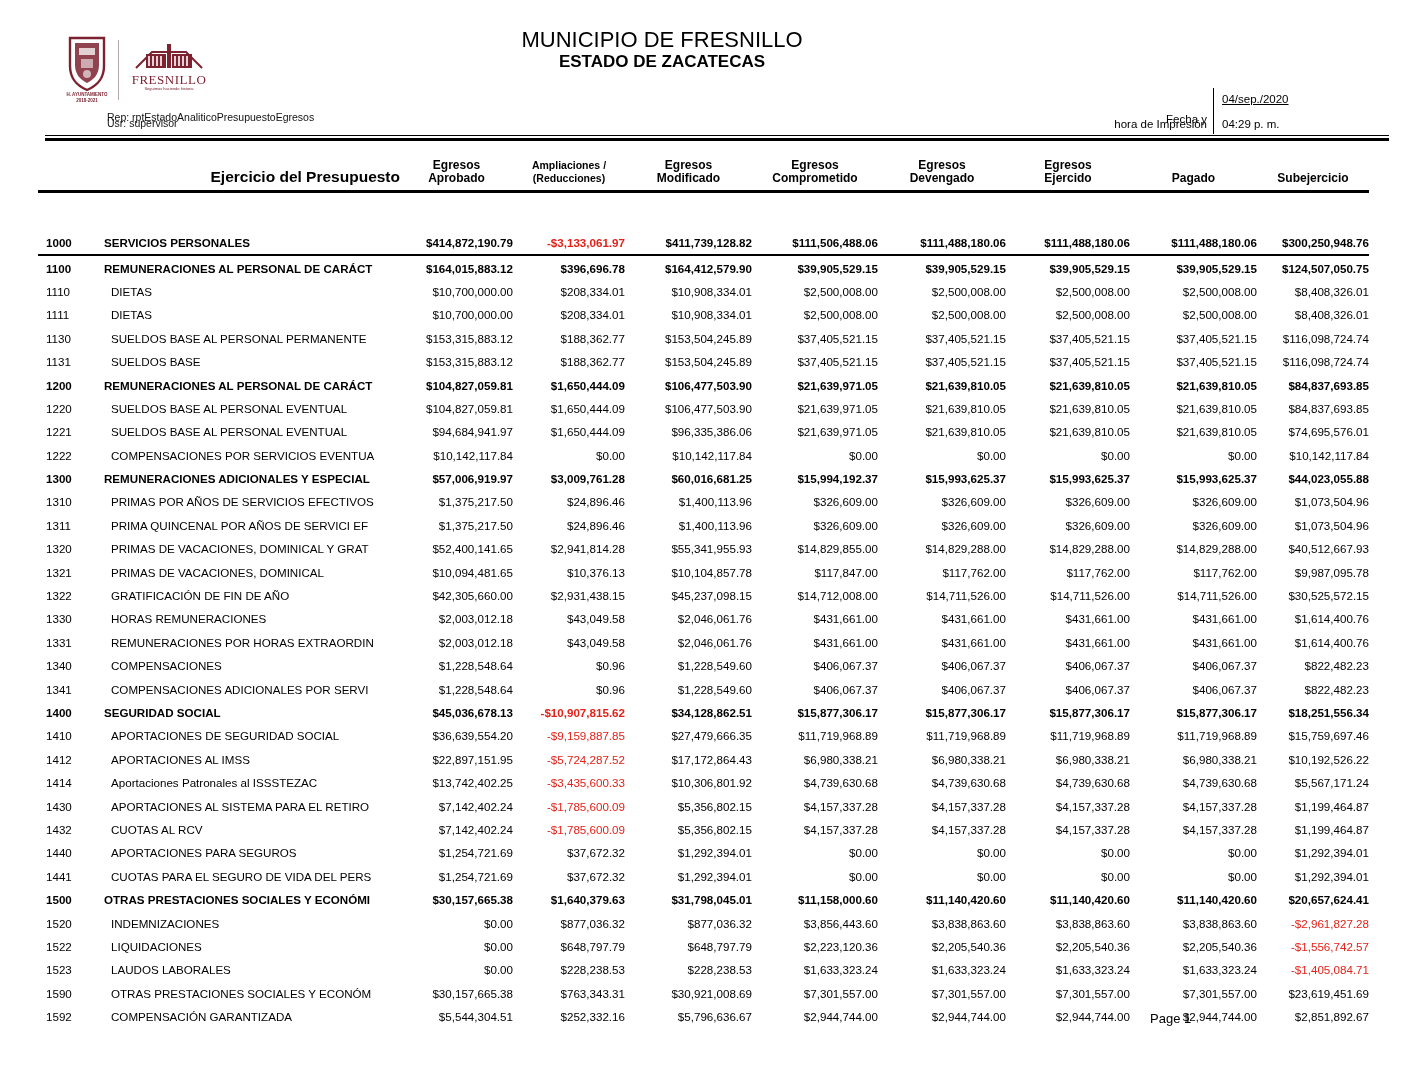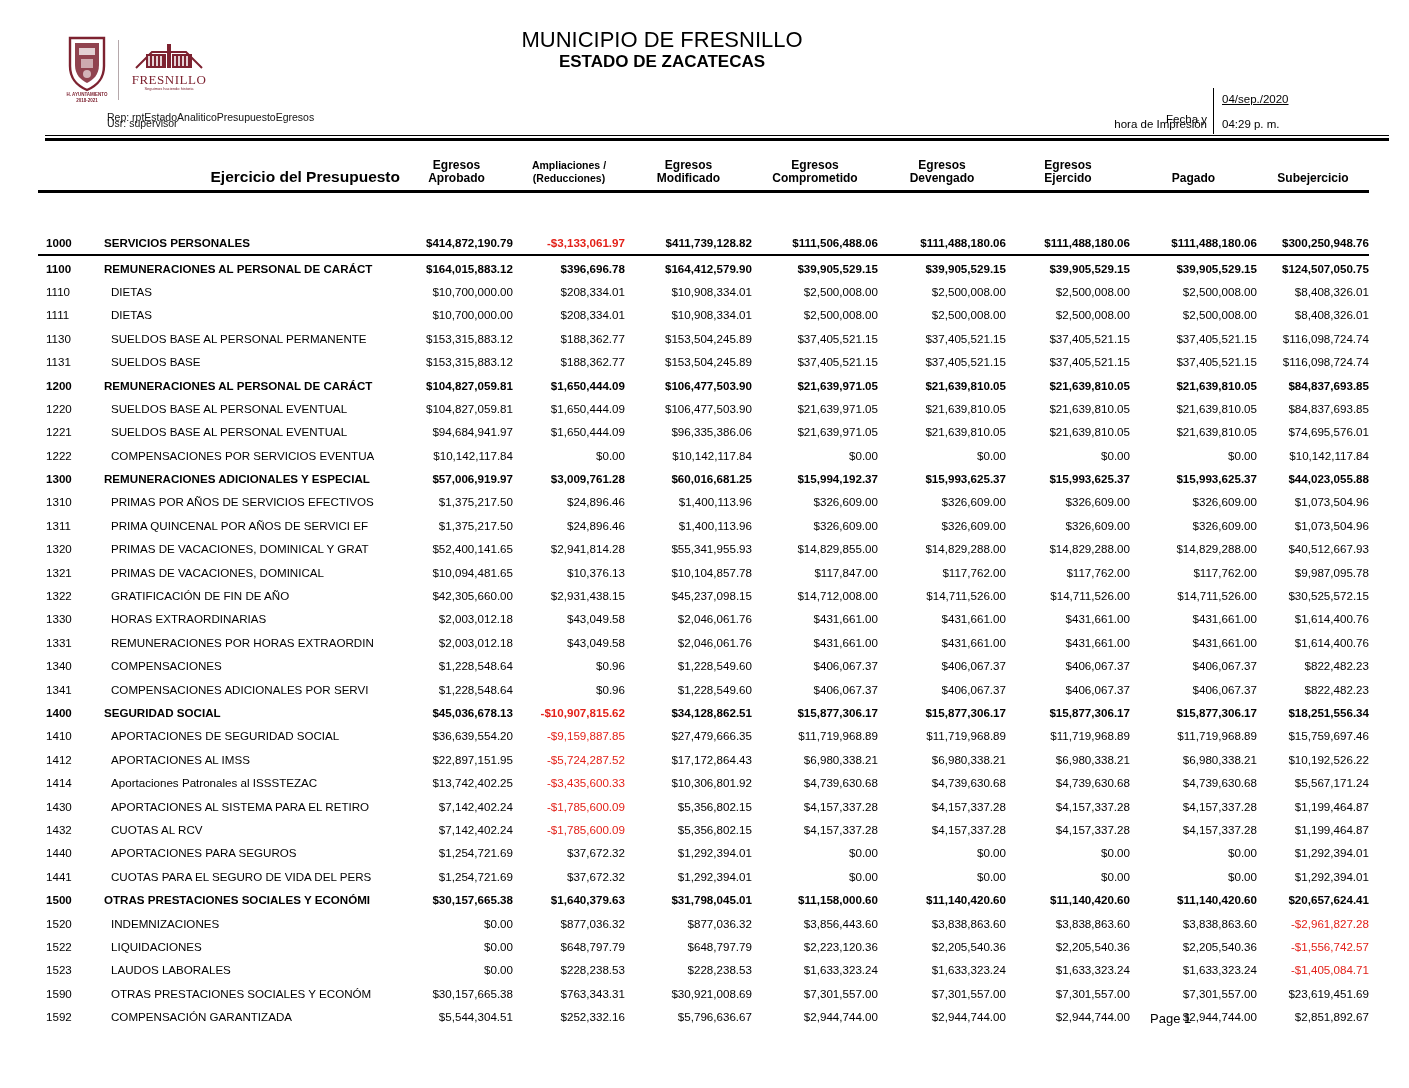--- a/index.html
+++ b/index.html
@@ -314,21 +314,21 @@
       <span class="c-num">$2,931,438.15</span>
       <span class="c-num">$45,237,098.15</span>
       <span class="c-num">$14,712,008.00</span>
       <span class="c-num">$14,711,526.00</span>
       <span class="c-num">$14,711,526.00</span>
       <span class="c-num">$14,711,526.00</span>
       <span class="c-num">$30,525,572.15</span>
     </div>
     <div class="trow grid-cols">
     <span class="c-code">1330</span>
-    <span class="c-desc">HORAS EXTRAORDINARIAS</span>
+    <span class="c-desc">HORAS REMUNERACIONES</span>
   <span class="c-num">$2,003,012.18</span>
       <span class="c-num">$43,049.58</span>
       <span class="c-num">$2,046,061.76</span>
       <span class="c-num">$431,661.00</span>
       <span class="c-num">$431,661.00</span>
       <span class="c-num">$431,661.00</span>
       <span class="c-num">$431,661.00</span>
       <span class="c-num">$1,614,400.76</span>
     </div>
     <div class="trow grid-cols">

